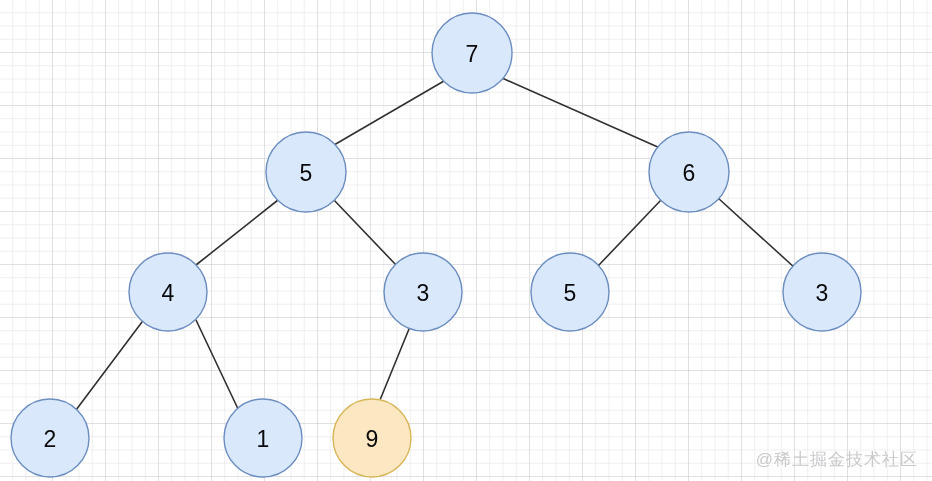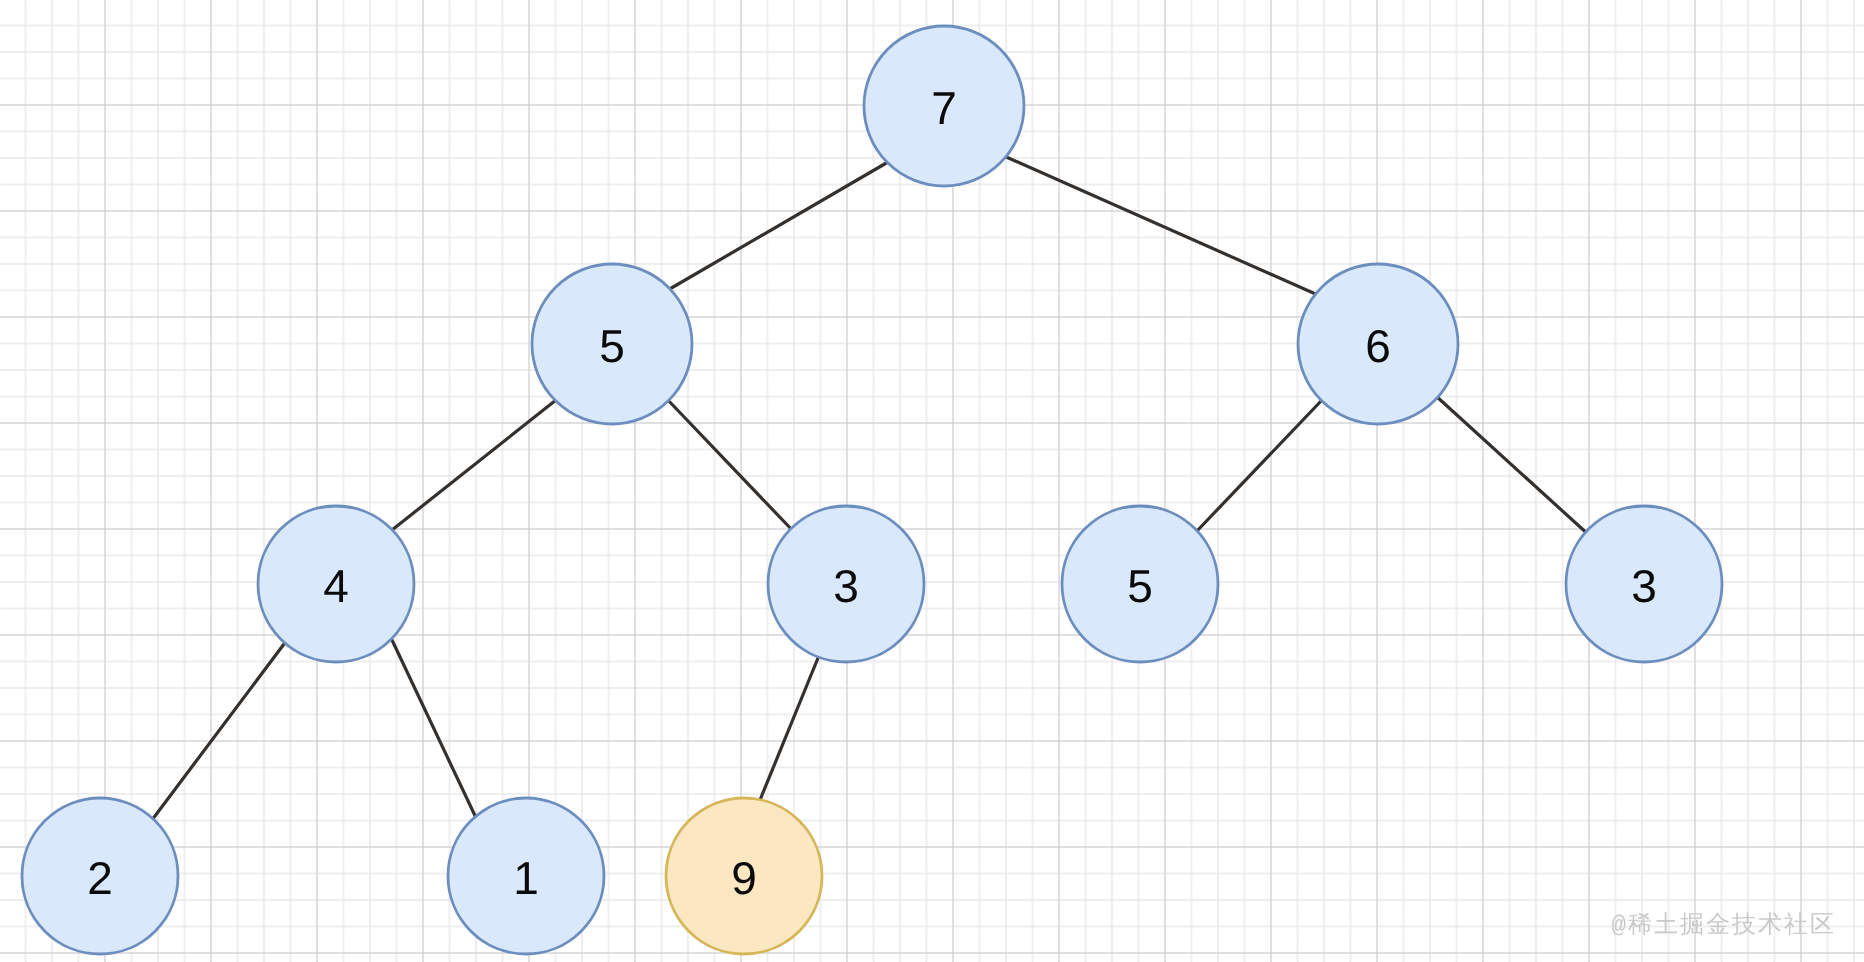--- a/index.html
+++ b/index.html
@@ -59,22 +59,22 @@
     fill: #0a0a0a;
     text-anchor: middle;
     dominant-baseline: central;
     pointer-events: none;
     user-select: none;
   }
   #watermark {
     position: absolute;
     right: 14px;
     bottom: 10px;
-    font-family: Liberation Mono, monospace;
-    font-size: 12px;
+    font-family: Liberation Sans, sans-serif;
+    font-size: 17px;
     letter-spacing: 1px;
     color: #c9c9cc;
     white-space: nowrap;
     user-select: none;
   }
 </style>
 </head>
 <body>
 
 <div id="canvas">

